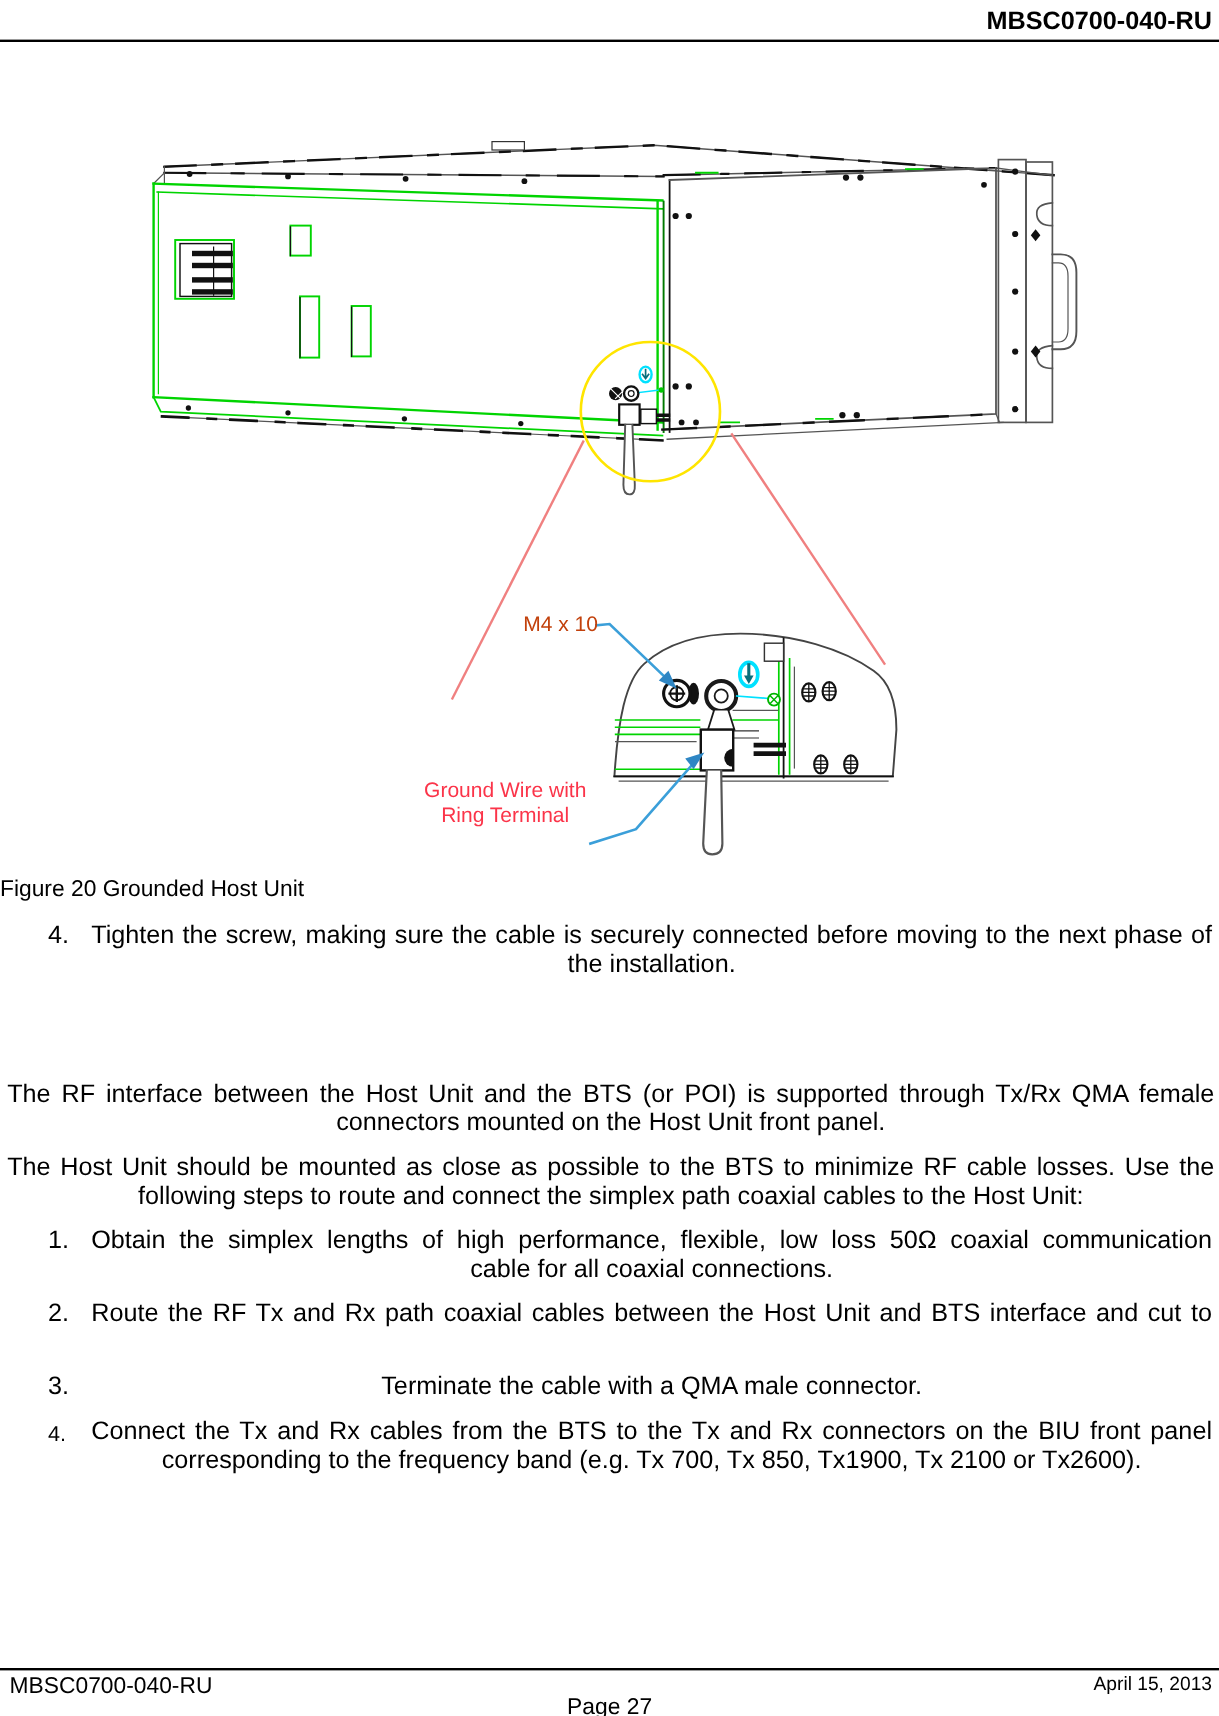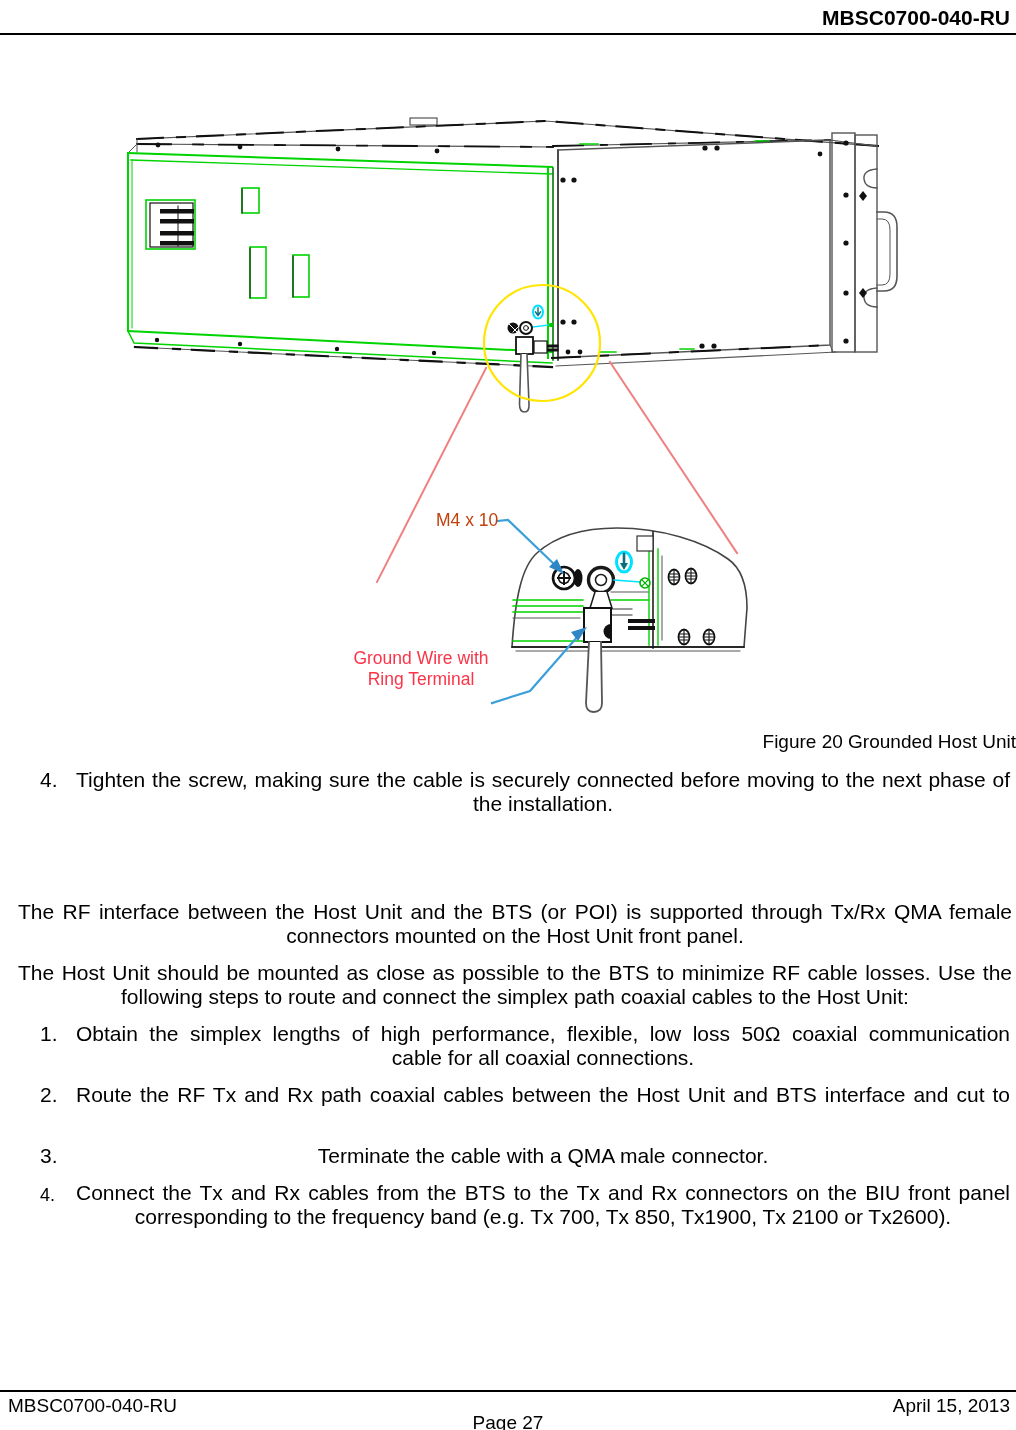--- a/index.html
+++ b/index.html
@@ -3,29 +3,29 @@
 <meta charset="utf-8">
 <style>
   html,body{margin:0;padding:0;background:#fff;}
   .page{position:relative;width:1016px;height:1430px;background:#fff;overflow:hidden;
         font-family:"Liberation Sans","DejaVu Sans",sans-serif;color:#000;border-radius:16px;}
   
   .hdr{position:absolute;top:6px;right:6px;font-size:21px;font-weight:bold;}
   .hdr-rule{position:absolute;top:33px;left:0;width:1016px;height:2px;background:#000;}
   .ftr-rule{position:absolute;top:1390px;left:0;width:1016px;height:1.6px;background:#000;}
   .ftr-left{position:absolute;top:1395px;left:8px;font-size:19px;}
-  .ftr-right{position:absolute;top:1395px;right:6px;font-size:19px;}
+  .ftr-right{position:absolute;top:1395px;right:6px;font-size:16px;}
   .ftr-page{position:absolute;top:1412px;left:0;width:1016px;text-align:center;font-size:19px;}
   
   .lbl-m4{position:absolute;left:436px;top:510px;font-size:17.5px;color:#c2410c;}
   .lbl-gw{position:absolute;left:348px;top:648px;width:146px;text-align:center;
           font-size:17.5px;line-height:20.5px;color:#FB3449;}
-  .caption{position:absolute;top:731px;left:0;width:1016px;text-align:right;font-size:19px;}
+  .caption{position:absolute;top:731px;left:0;width:1016px;text-align:left;font-size:19px;}
   
-  .para{position:absolute;left:18px;right:4px;font-size:21px;line-height:24.4px;}
+  .para{position:absolute;left:6px;right:4px;font-size:21px;line-height:24.4px;}
   .just{text-align:justify;text-align-last:justify;}
   .last{text-align:center;}
   .h2{position:absolute;left:3px;font-size:30px;font-weight:bold;letter-spacing:-0.2px;}
   .h2num{display:inline-block;width:130px;}
   .li{position:absolute;left:38px;right:6px;font-size:21px;line-height:24.4px;}
   .li .num{position:absolute;left:2px;top:0;width:34px;}
   .li .num.small{font-size:18px;top:2px;}
   .li .litxt{margin-left:38px;}
   svg .blk{stroke:#111;fill:none;}
   svg .gry{stroke:#555;fill:none;}

